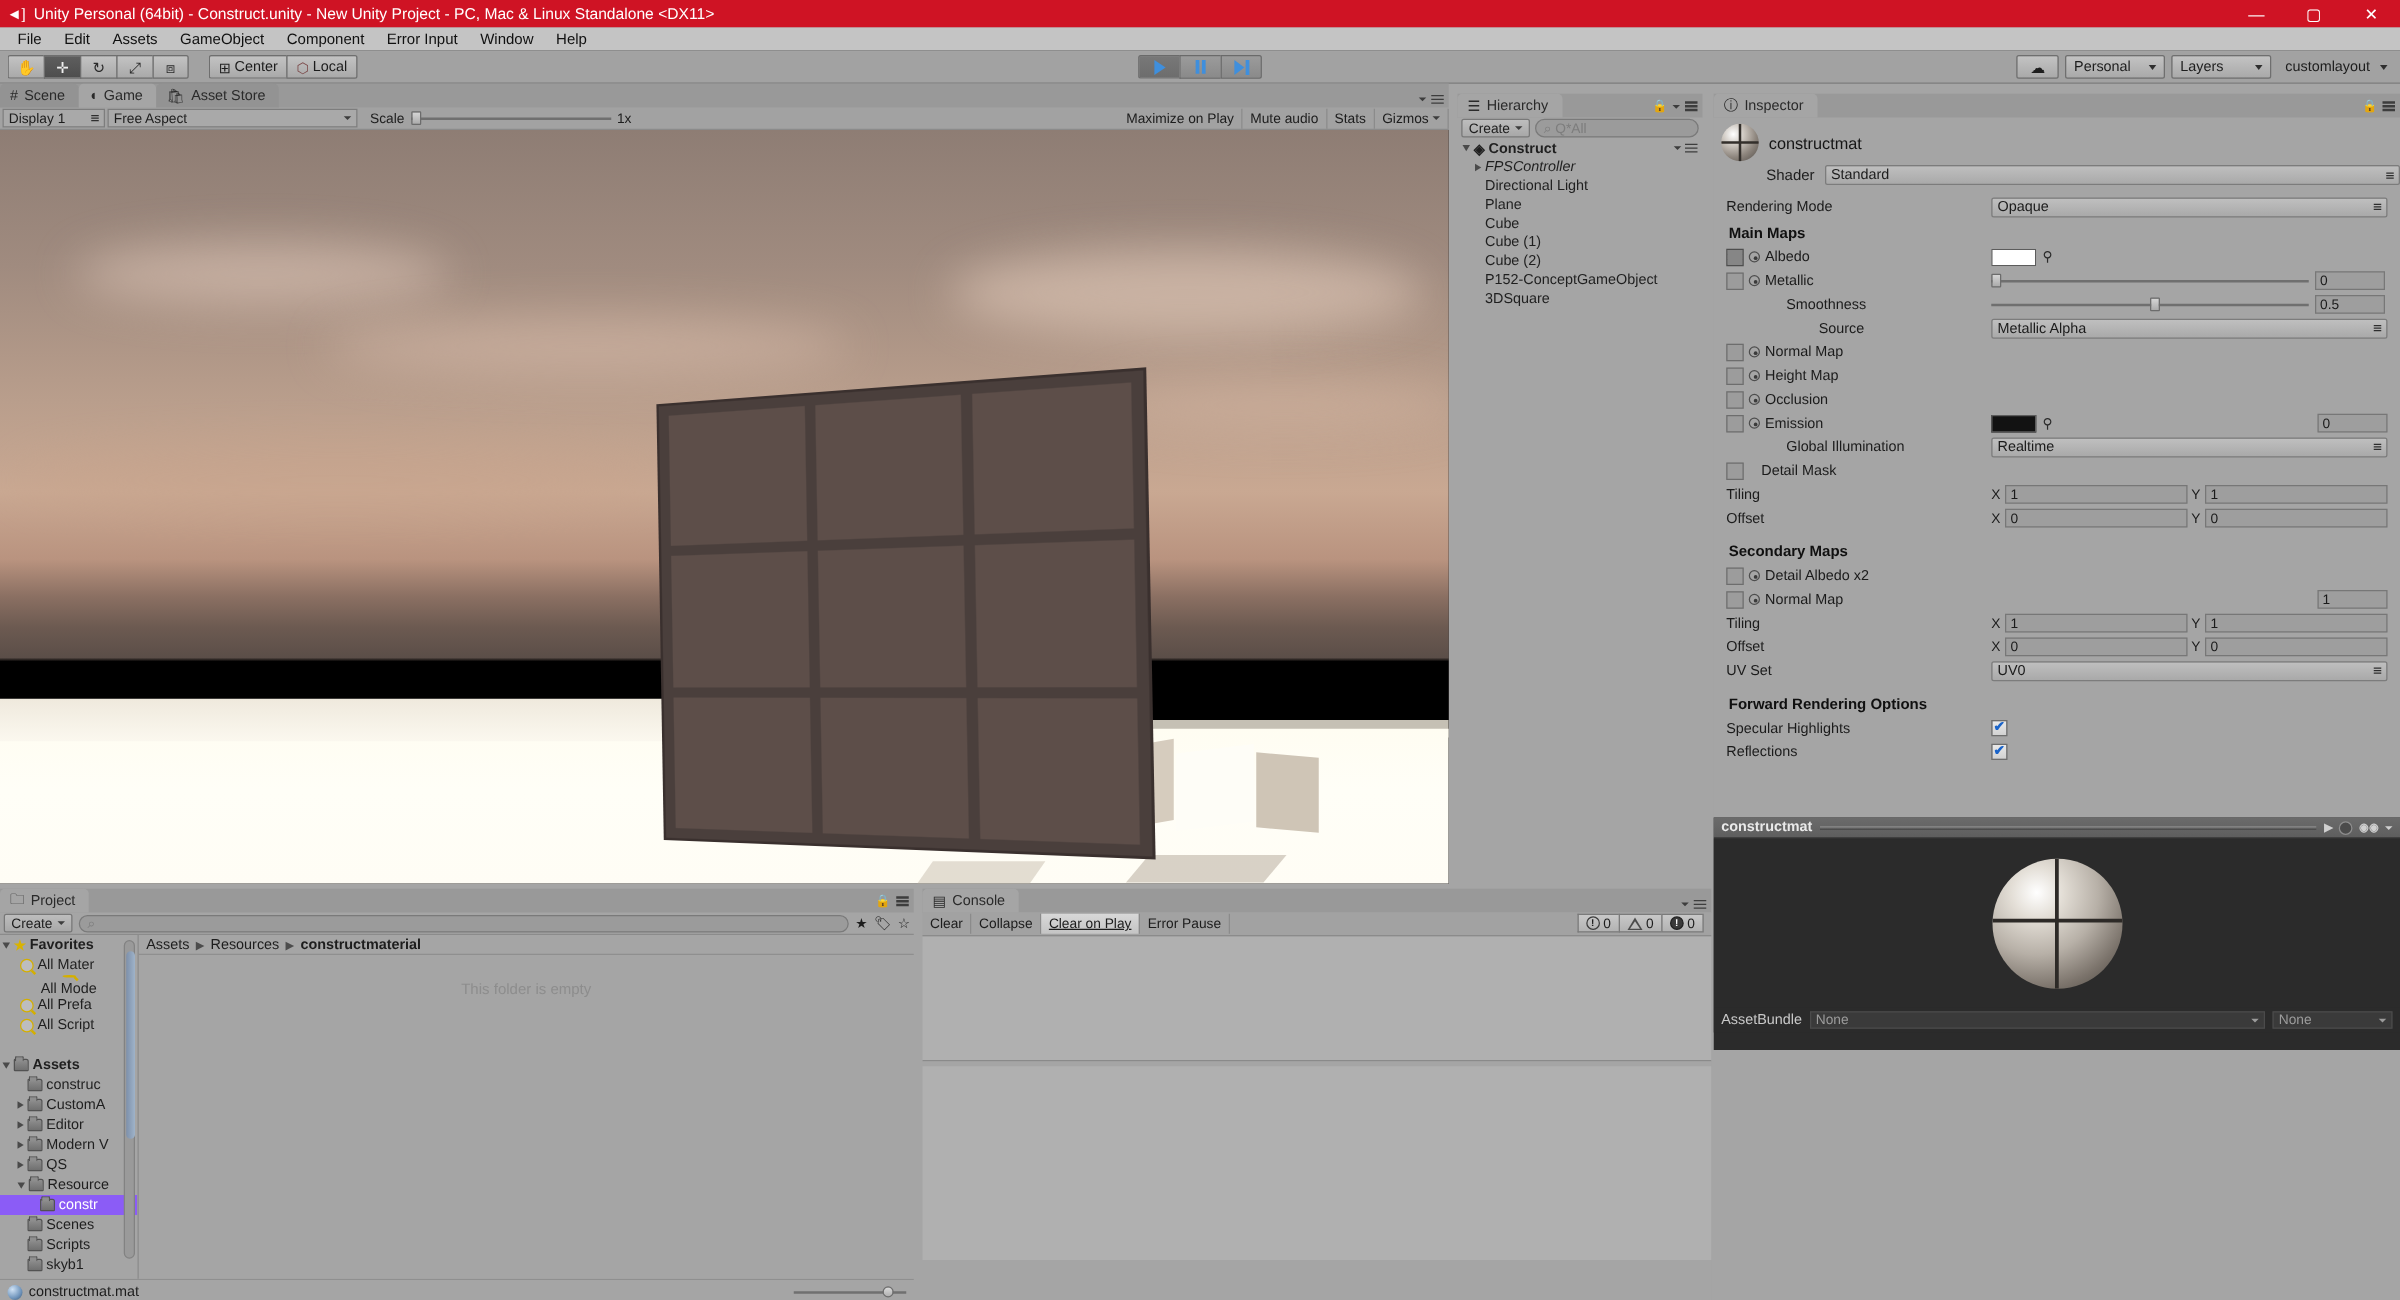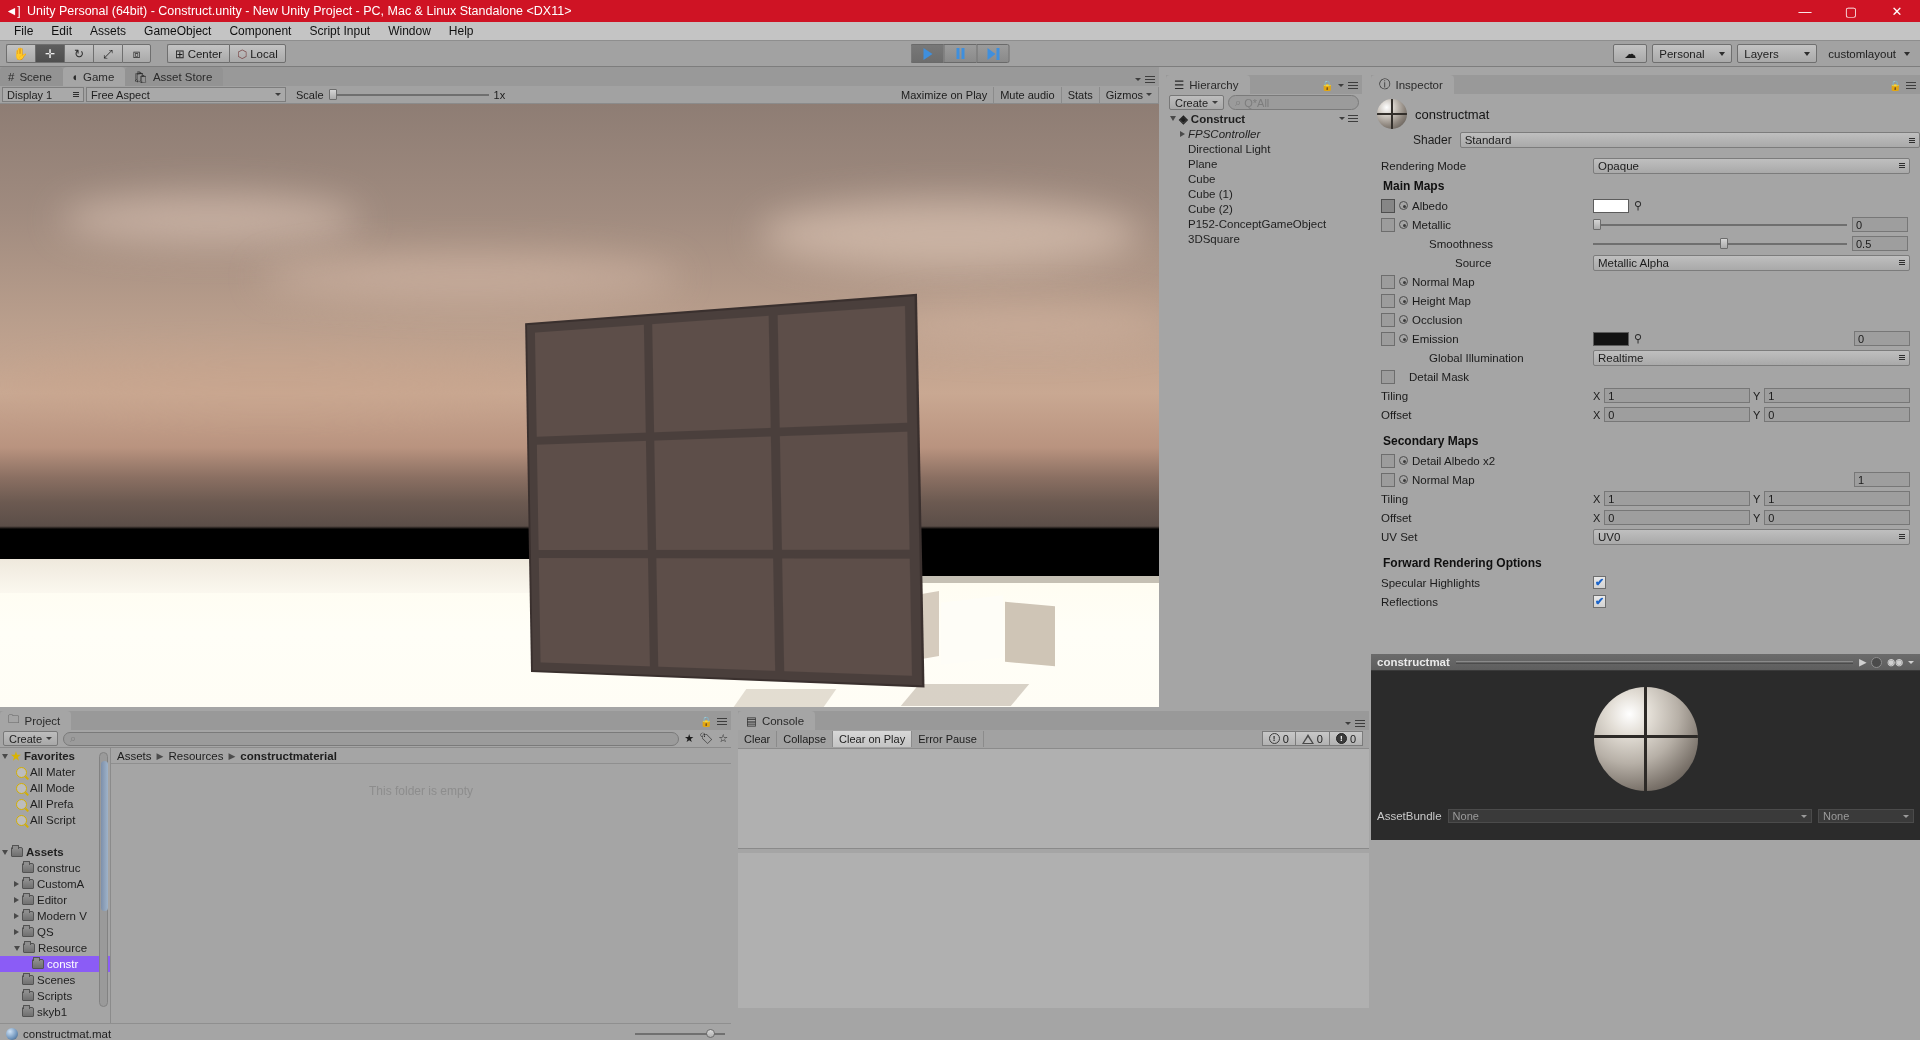--- a/index.html
+++ b/index.html
@@ -256,21 +256,21 @@
       <div class="winbtn close">✕</div>
     </div>
   </div>
 
   <div class="menubar">
     <div class="mi">File</div>
     <div class="mi">Edit</div>
     <div class="mi">Assets</div>
     <div class="mi">GameObject</div>
     <div class="mi">Component</div>
-    <div class="mi">Script Input</div>
+    <div class="mi">Error Input</div>
     <div class="mi">Window</div>
     <div class="mi">Help</div>
   </div>
 
   <div class="toolbar">
     <div class="tbgroup">
       <div class="tbtn">✋</div>
       <div class="tbtn active">✛</div>
       <div class="tbtn">↻</div>
       <div class="tbtn">⤢</div>
@@ -810,21 +810,21 @@
       <div class="pjtree">
         <div class="pjrow bold" style="padding-left:2px;">
           <span class="arrow-d"></span>
           <span class="star">★</span>
           <span>Favorites</span>
         </div>
         <div class="pjrow" style="padding-left:16px;">
           <span class="magn"></span>
           <span>All Mater</span>
         </div>
-        <div class="pjrow" style="padding-left:16px;">
+        <div class="pjrow" style="flex-direction:column;">
           <span class="magn"></span>
           <span>All Mode</span>
         </div>
         <div class="pjrow" style="padding-left:16px;">
           <span class="magn"></span>
           <span>All Prefa</span>
         </div>
         <div class="pjrow" style="padding-left:16px;">
           <span class="magn"></span>
           <span>All Script</span>
@@ -917,21 +917,21 @@
         <span class="burger">
             <i></i>
             <i></i>
             <i></i>
           </span>
       </div>
     </div>
     <div class="subbar" style="position:relative;height:19px;">
       <div class="sbtn">Clear</div>
       <div class="sbtn">Collapse</div>
-      <div class="sbtn" style="background:linear-gradient(#d8d8d8,#c4c4c4);">Clear on Play</div>
+      <div class="sbtn" style="background:linear-gradient(#d8d8d8,#c4c4c4);text-decoration:underline;">Clear on Play</div>
       <div class="sbtn">Error Pause</div>
       <div class="cbadges">
         <div class="cbadge">
           <span class="cicon">!</span>
           <span>0</span>
         </div>
         <div class="cbadge">
           <span class="tri-out"></span>
           <span>0</span>
         </div>

